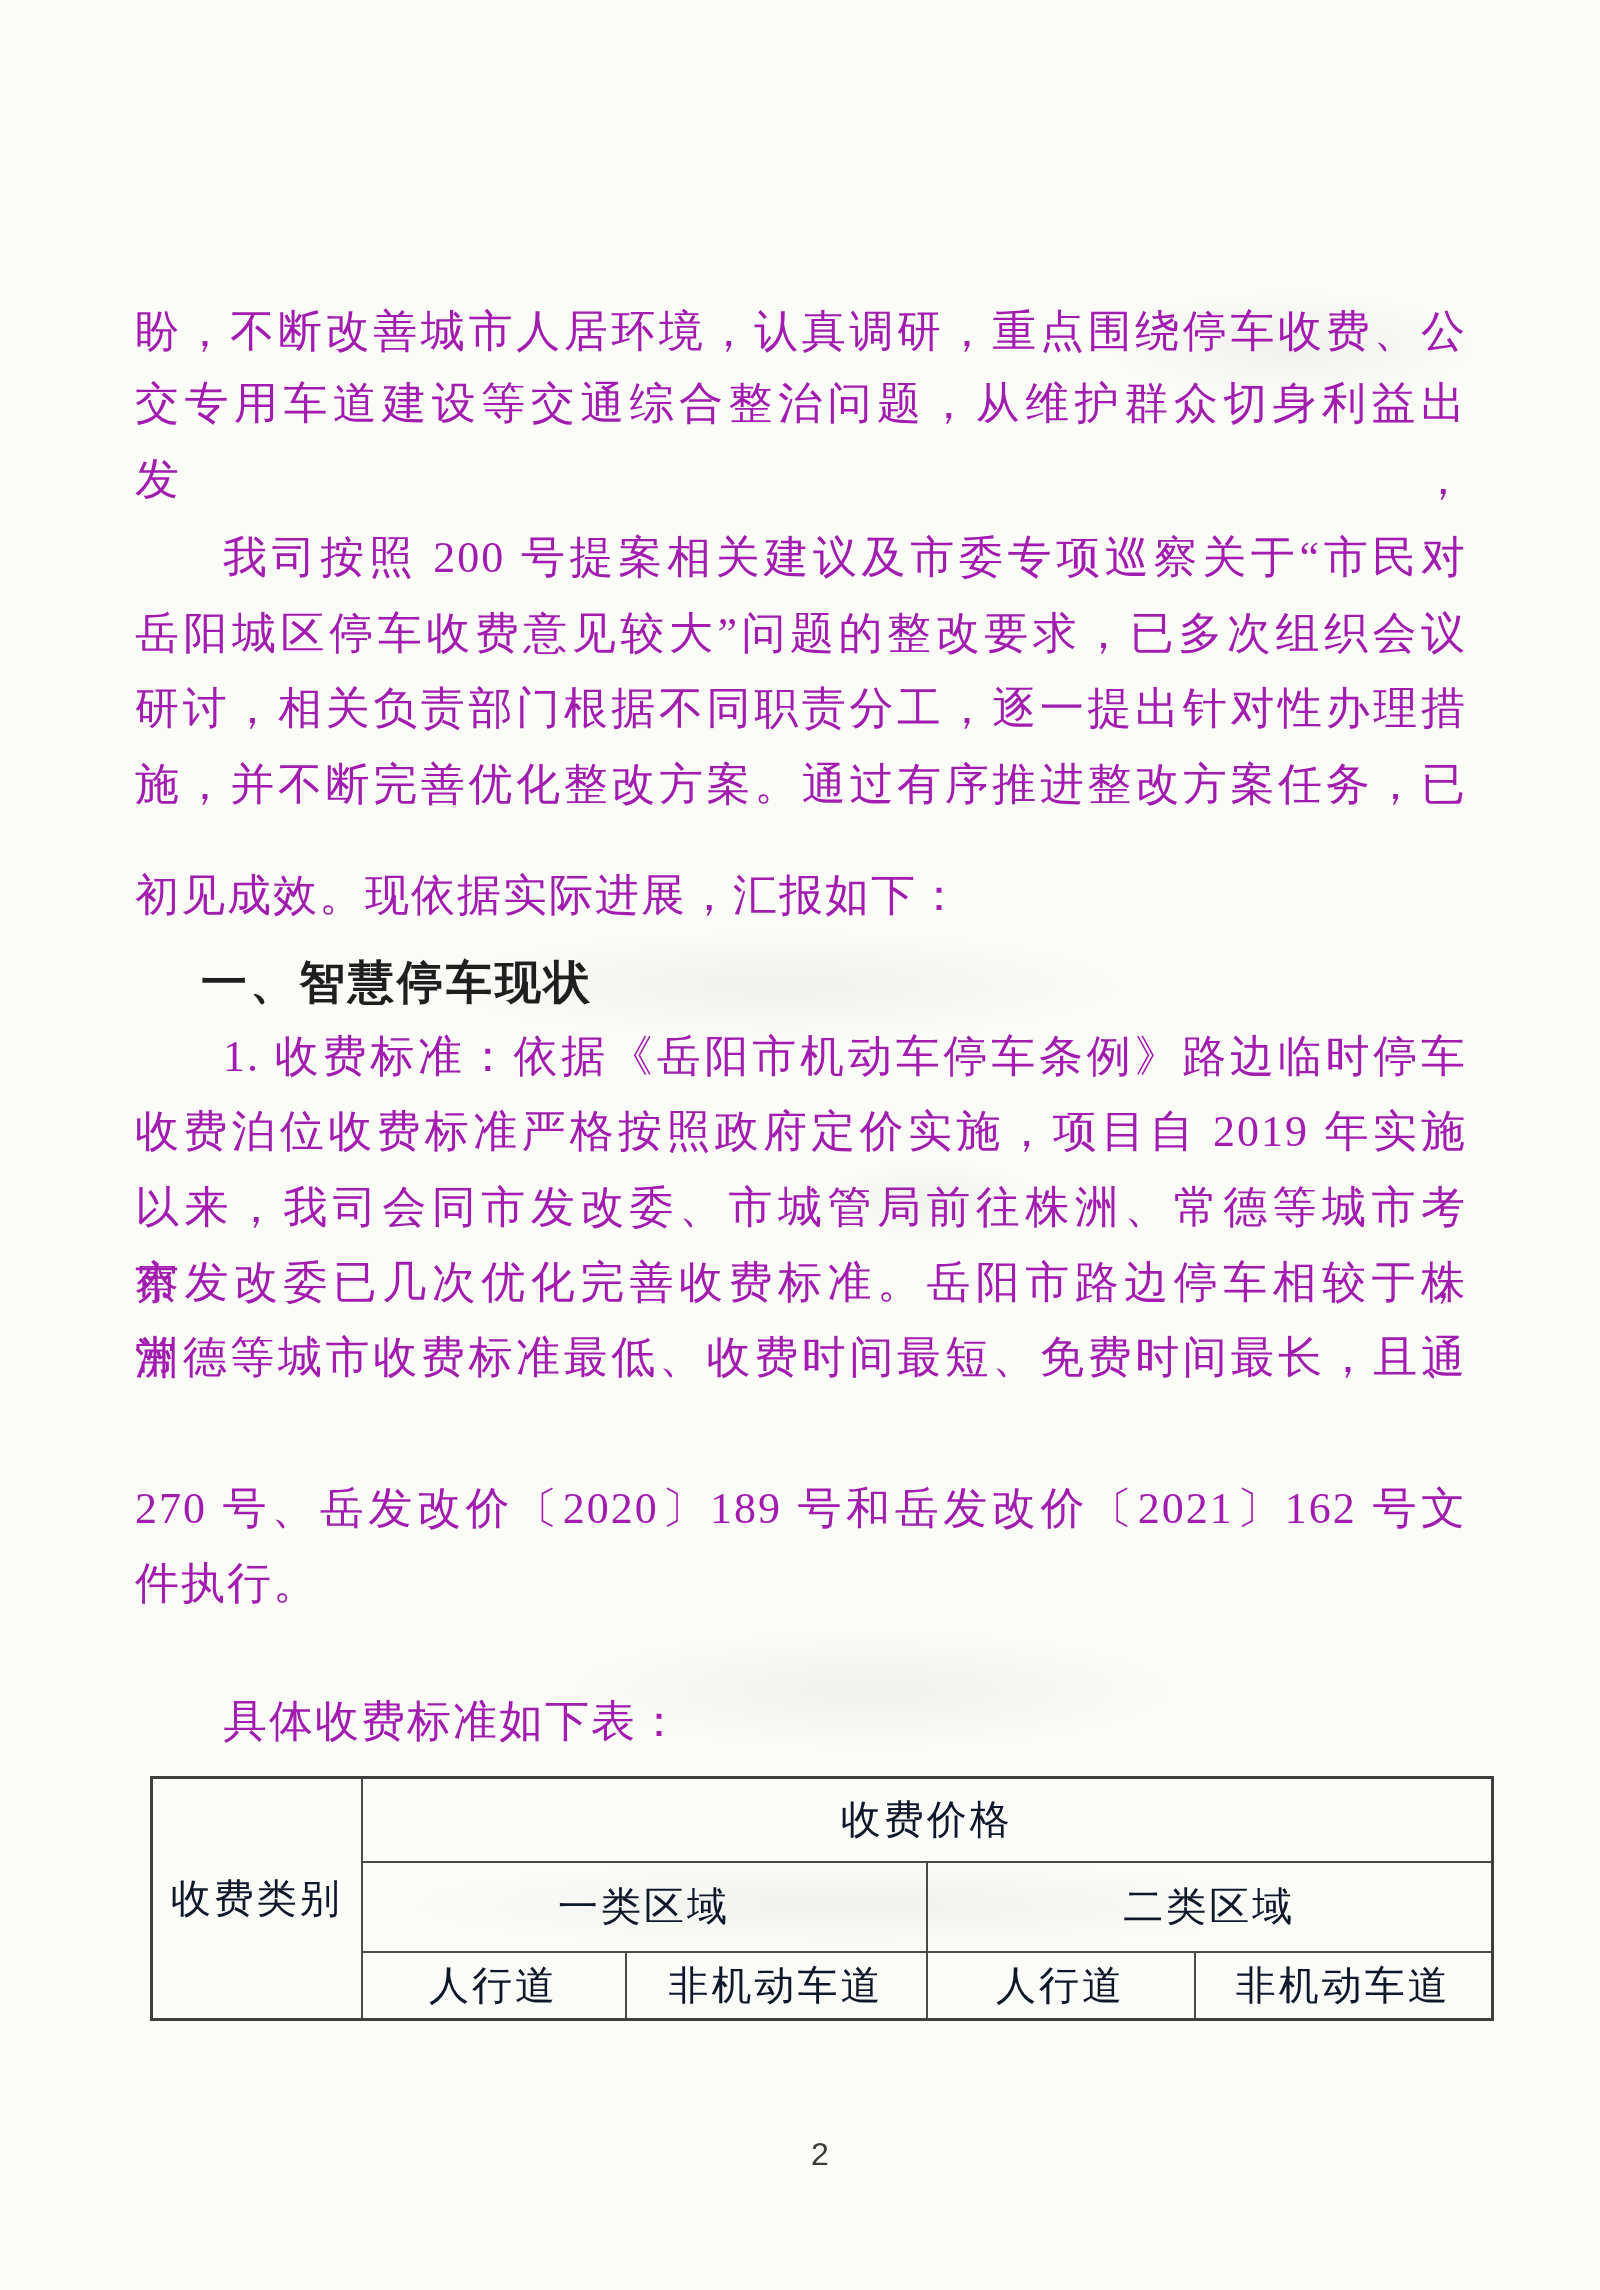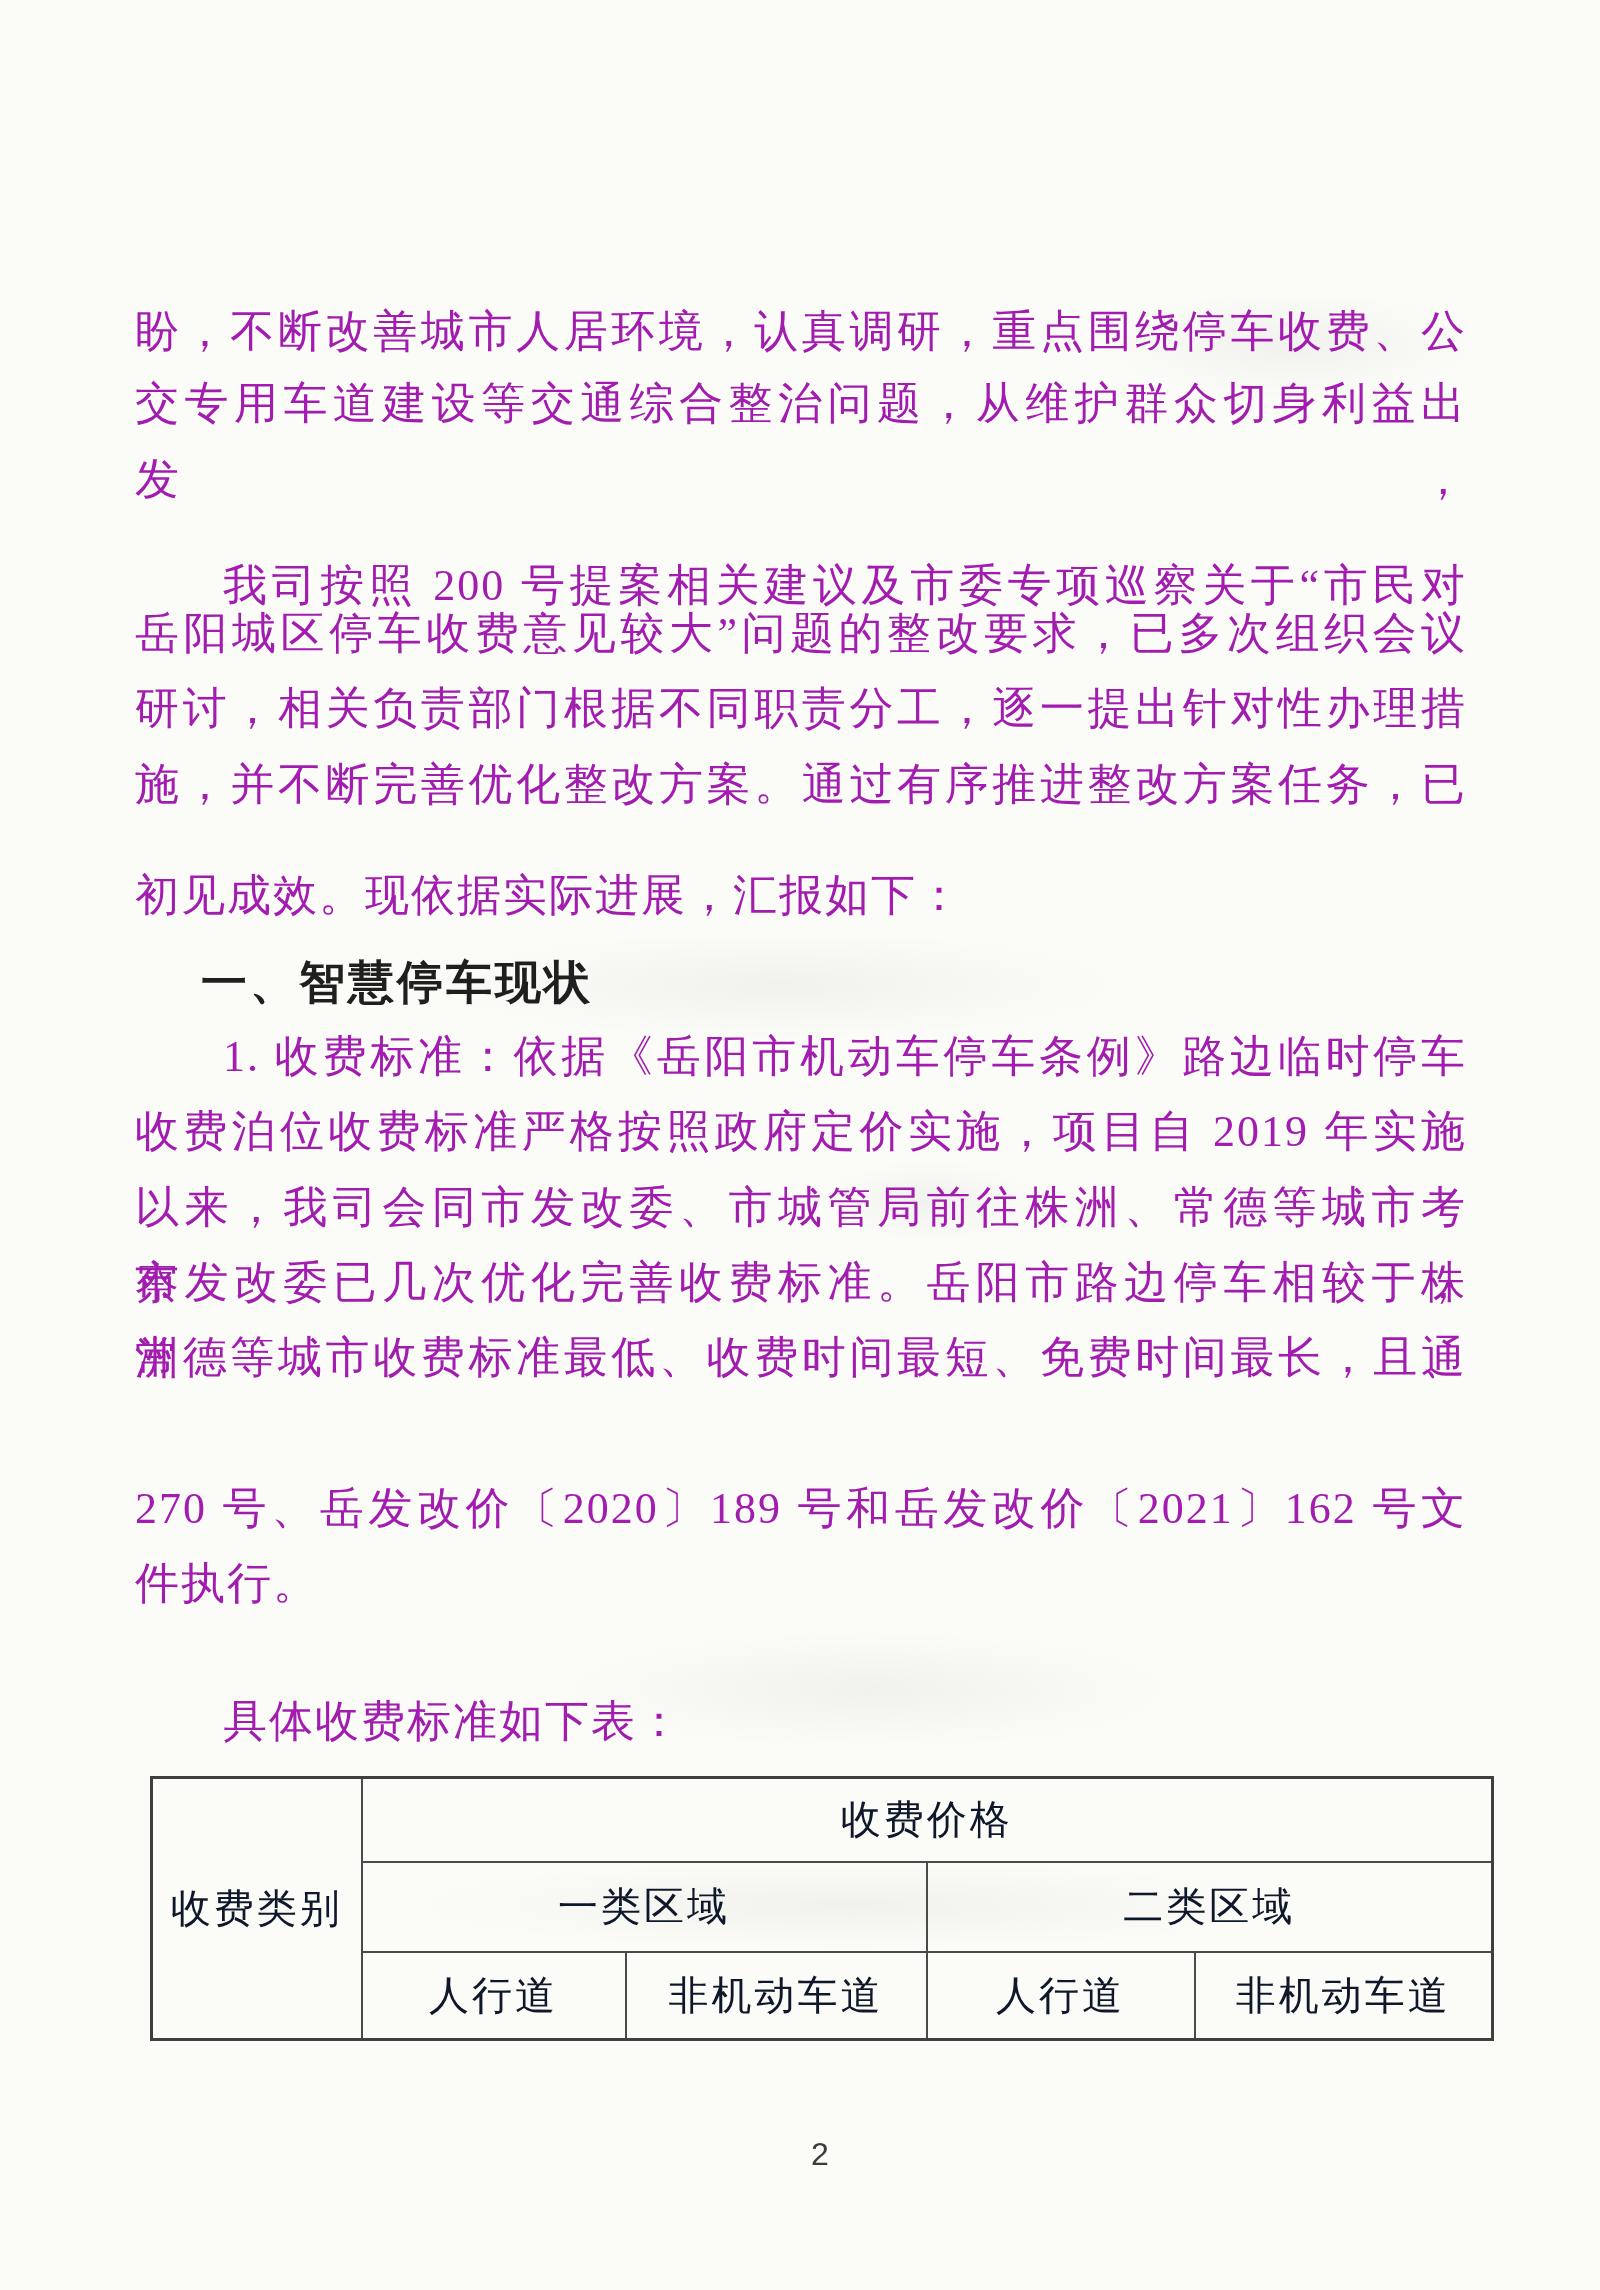--- a/index.html
+++ b/index.html
@@ -49,21 +49,21 @@
     text-align: center;
     vertical-align: middle;
     font-size: 40px;
     letter-spacing: 3px;
     color: #0f172a;
     padding: 0;
   }
   table.fee { border: 3px solid #3f3f3f; }
   tr.r1 { height: 84px; }
   tr.r2 { height: 90px; }
-  tr.r3 { height: 88px; }
+  tr.r3 { height: 68px; }
   td.price-cell { border-bottom-width: 3px; }
   .page-number {
     position: absolute;
     top: 2136px; left: 20px; width: 1600px;
     text-align: center;
     font-family: "Liberation Sans", "DejaVu Sans", sans-serif;
     font-size: 32px; color: #3c3c3c;
   }
   .smudge {
     position: absolute;
@@ -77,21 +77,21 @@
 <div class="page">
 
   <div class="smudge" style="left:1100px; top:290px; width:380px; height:110px;"></div>
   <div class="smudge" style="left:430px; top:930px; width:700px; height:110px;"></div>
   <div class="smudge" style="left:820px; top:1160px; width:220px; height:80px;"></div>
   <div class="smudge" style="left:560px; top:1630px; width:620px; height:120px;"></div>
   <div class="smudge" style="left:400px; top:1860px; width:900px; height:90px;"></div>
 
   <div class="line just" style="top:294px">盼，不断改善城市人居环境，认真调研，重点围绕停车收费、公</div>
   <div class="line just" style="top:366px">交专用车道建设等交通综合整治问题，从维护群众切身利益出发，</div>
-  <div class="line just indent" style="top:548px">我司按照 200 号提案相关建议及市委专项巡察关于“市民对</div>
+  <div class="line just indent" style="top:520px">我司按照 200 号提案相关建议及市委专项巡察关于“市民对</div>
   <div class="line just" style="top:596px">岳阳城区停车收费意见较大”问题的整改要求，已多次组织会议</div>
   <div class="line just" style="top:671px">研讨，相关负责部门根据不同职责分工，逐一提出针对性办理措</div>
   <div class="line just" style="top:747px">施，并不断完善优化整改方案。通过有序推进整改方案任务，已</div>
   <div class="line" style="top:858px">初见成效。现依据实际进展，汇报如下：</div>
 
   <div class="heading">一、智慧停车现状</div>
 
   <div class="line just indent" style="top:1019px">1. 收费标准：依据《岳阳市机动车停车条例》路边临时停车</div>
   <div class="line just" style="top:1094px">收费泊位收费标准严格按照政府定价实施，项目自 2019 年实施</div>
   <div class="line just" style="top:1170px">以来，我司会同市发改委、市城管局前往株洲、常德等城市考察，</div>

